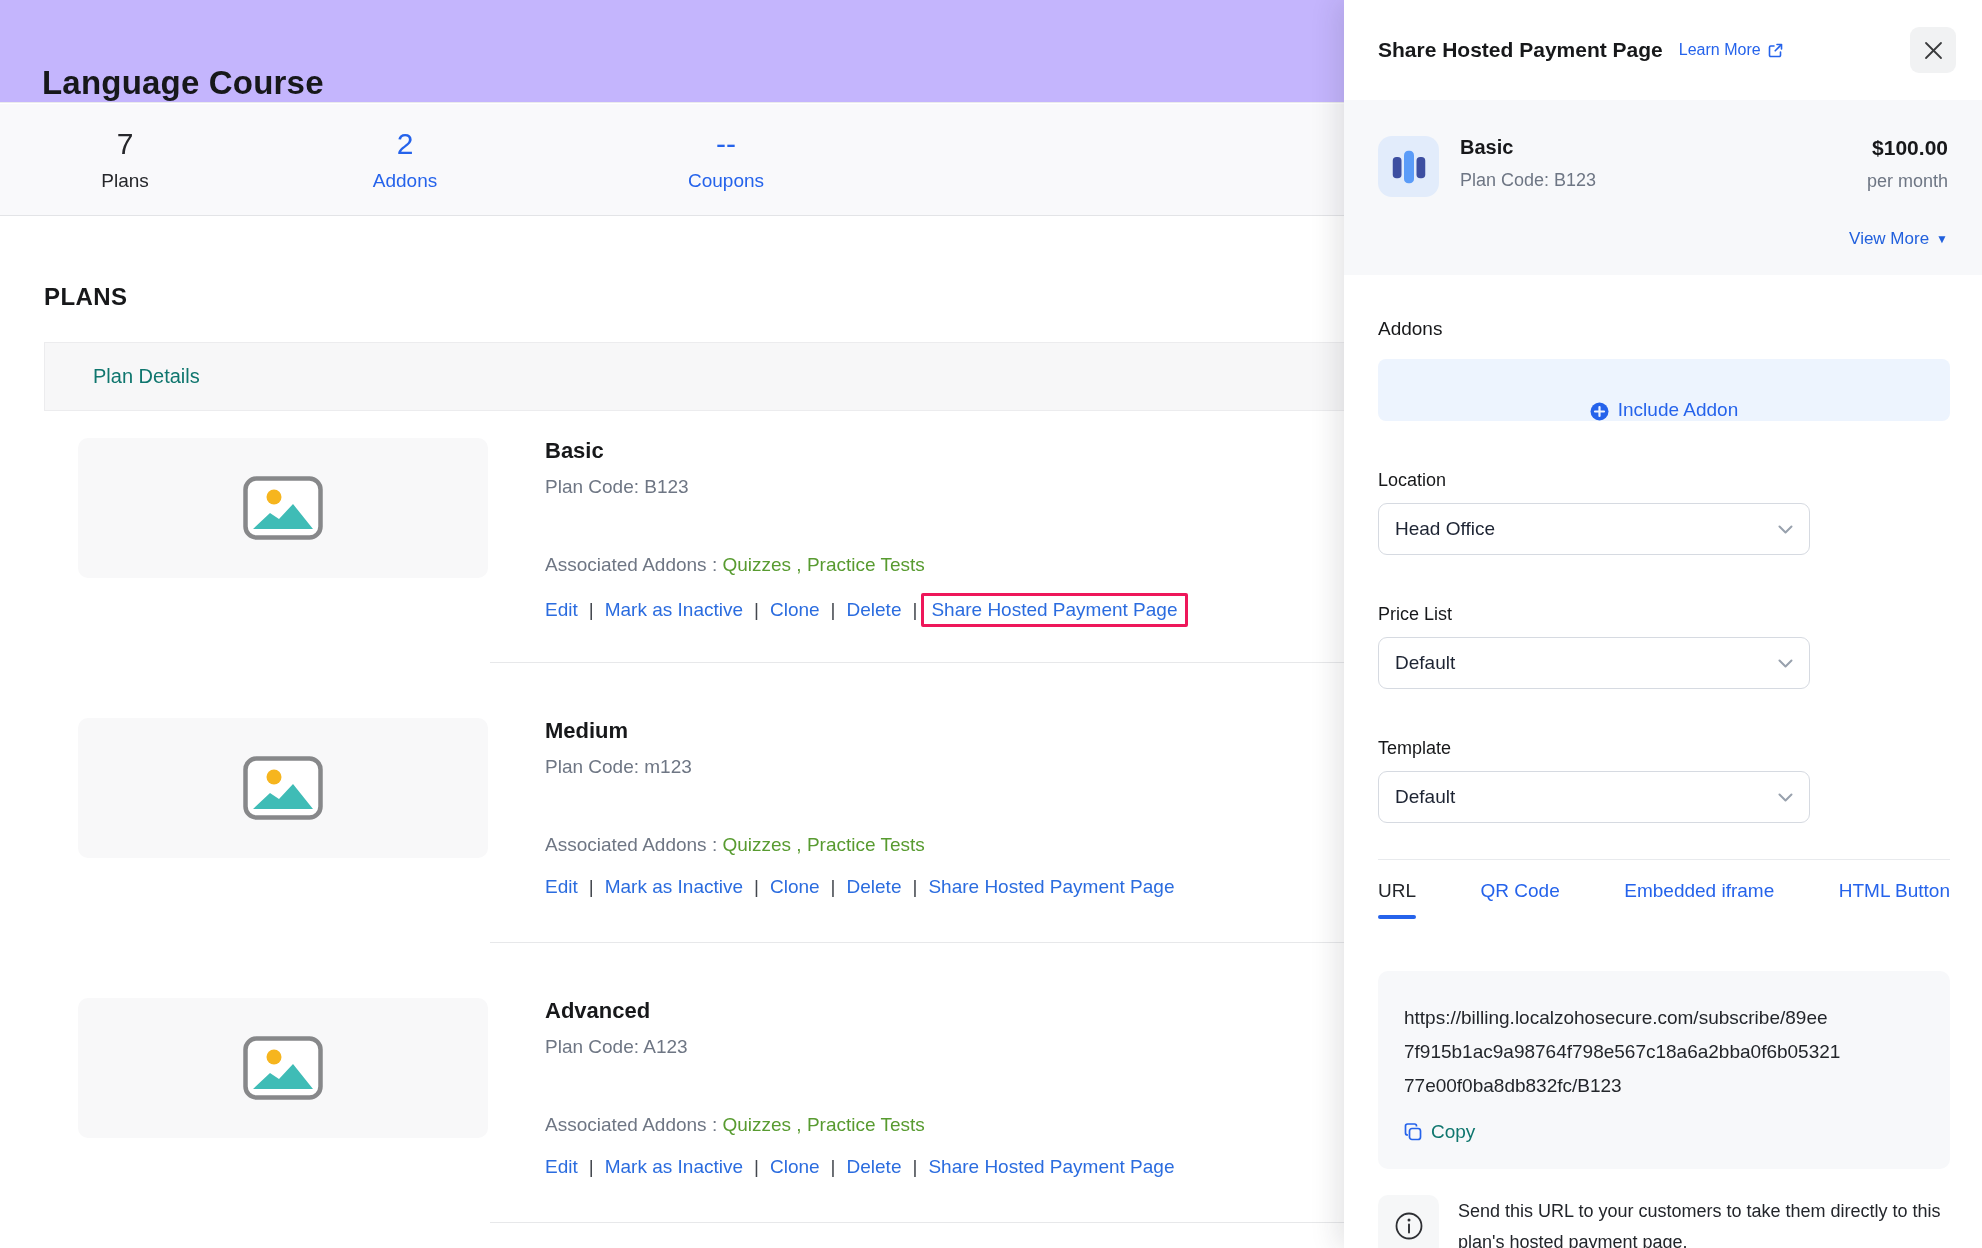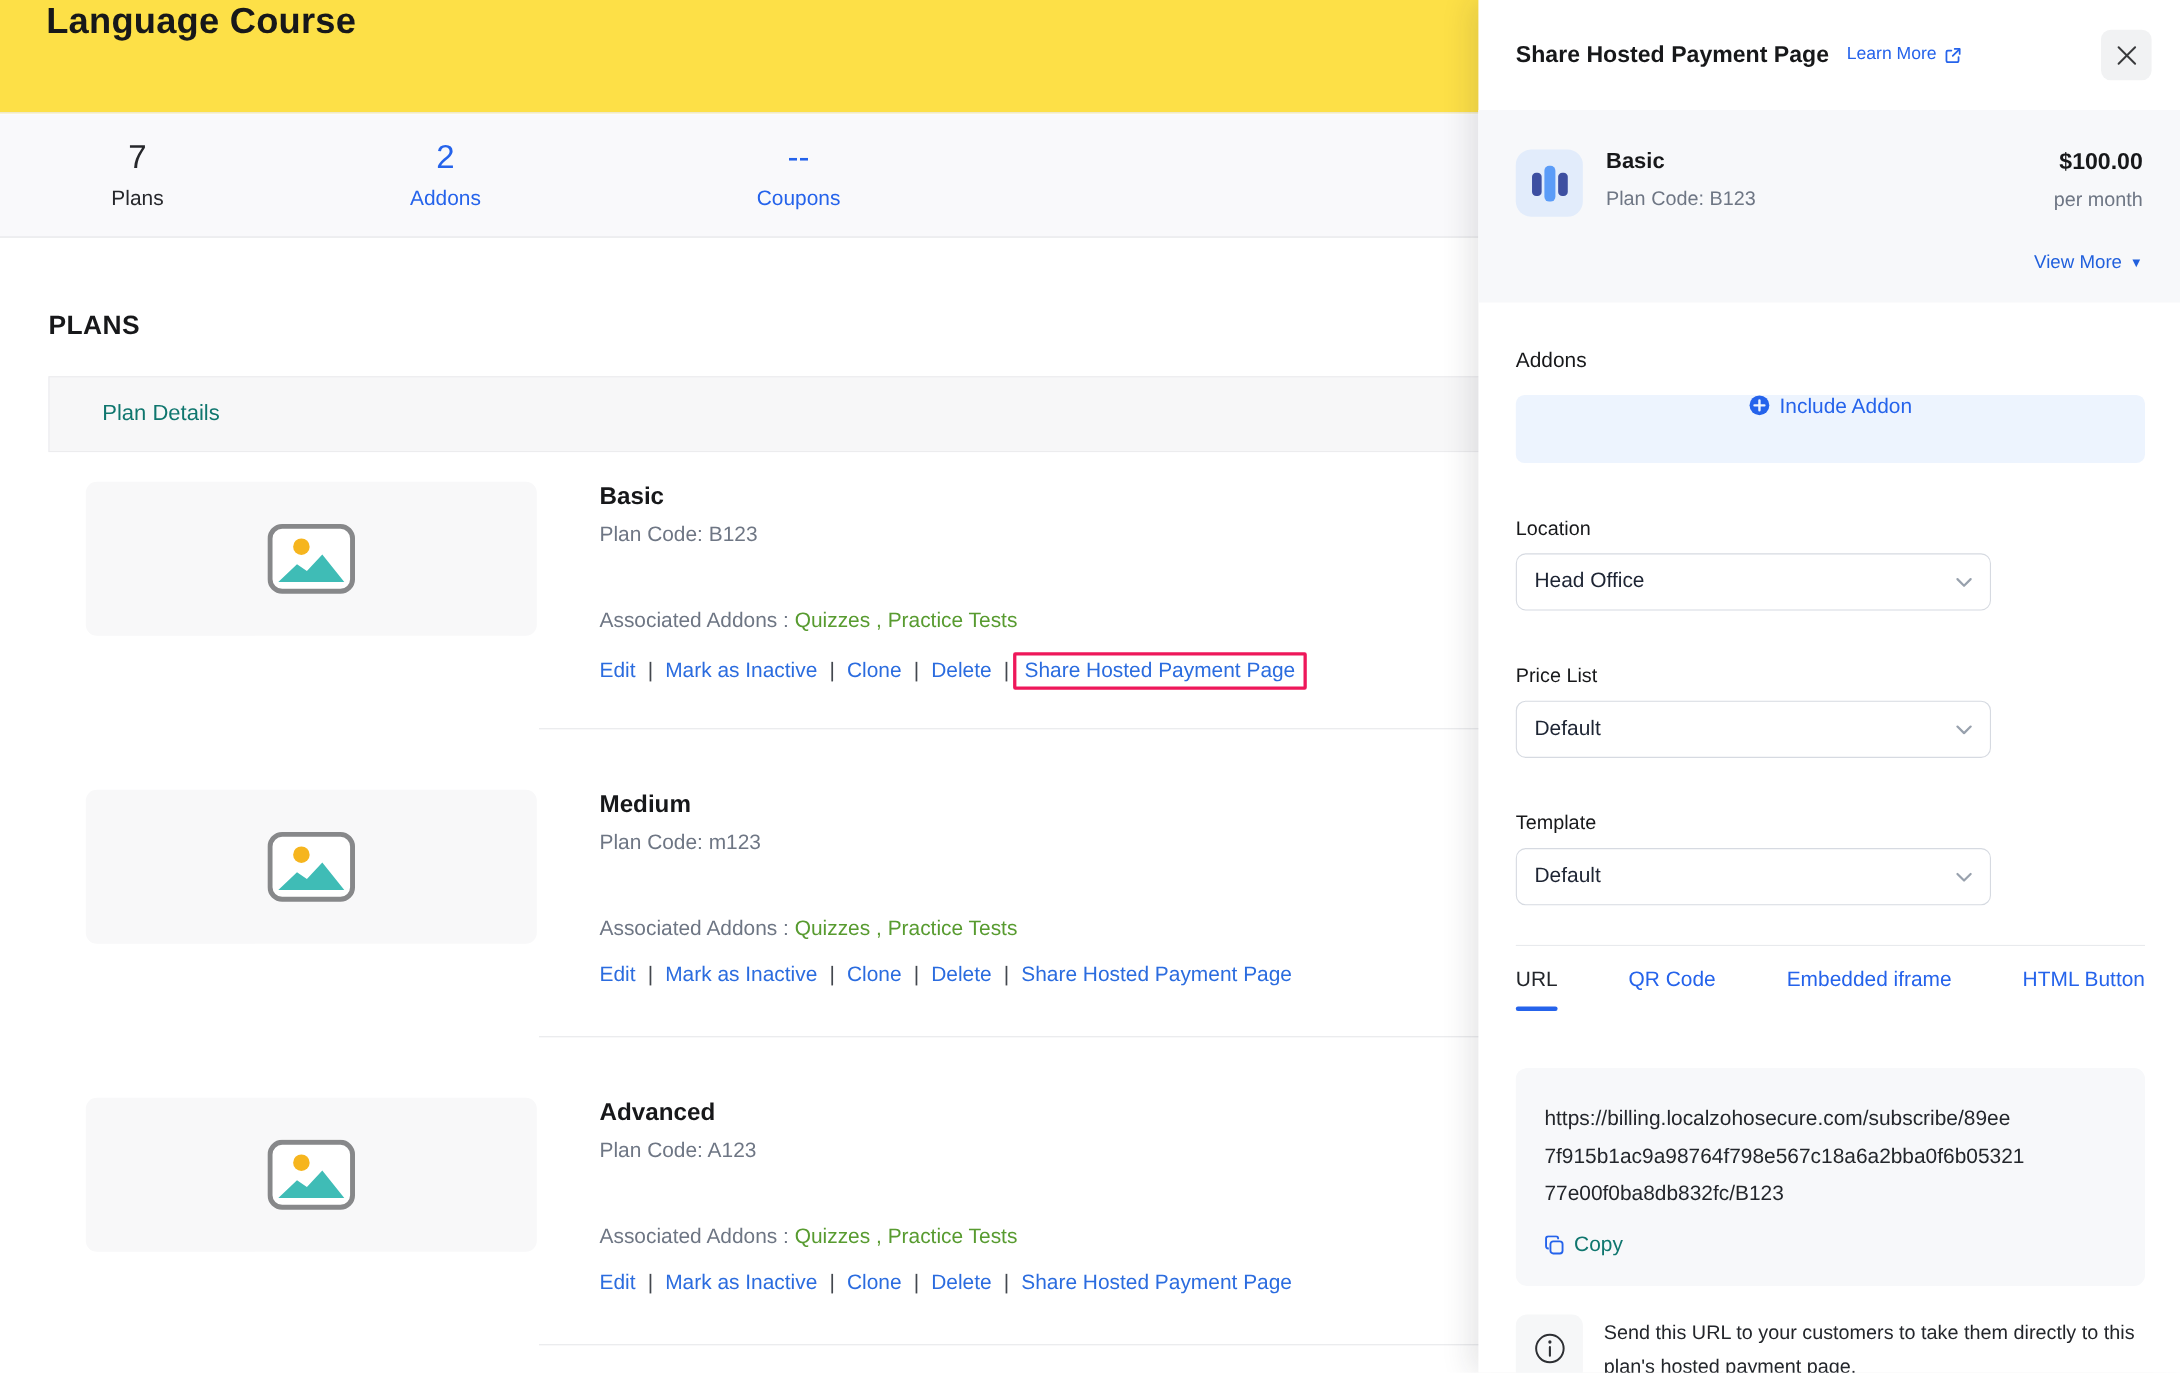--- a/index.html
+++ b/index.html
@@ -5,22 +5,22 @@
   * { margin:0; padding:0; box-sizing:border-box; }
   html,body { width:1982px; height:1248px; }
   body {
     font-family:"Liberation Sans", sans-serif;
     background:#ffffff; color:#1c1e21; position:relative; overflow:hidden;
   }
   
   .main { position:absolute; inset:0; background:#fff; }
   .page-header {
     position:absolute; top:0; left:0; right:0; height:103px;
-    border-bottom:1px solid #ebebed; display:flex; align-items:flex-start; padding-left:42px;
-    background:#fde047;
+    border-bottom:1px solid #ebebed; display:flex; align-items:flex-end; padding-left:42px;
+    background:#c4b5fd;
   }
   .page-title { font-size:33px; font-weight:700; color:#17181a; letter-spacing:0.2px; }
   .stats-bar {
     position:absolute; top:104px; left:0; right:0; height:112px;
     background:#f9f9fb; border-bottom:1px solid #e3e4e7;
   }
   .stat { position:absolute; top:0; height:100%; display:flex; flex-direction:column;
     align-items:center; justify-content:center; gap:9px; transform:translateX(-50%); cursor:pointer; }
   .stat-plans   { left:125px; }
   .stat-addons  { left:405px; }
@@ -80,21 +80,21 @@
   .plan-card-price { margin-left:auto; text-align:right; }
   .pc-price { font-size:21px; font-weight:700; color:#17181a; }
   .pc-period { font-size:18px; color:#6e7684; margin-top:11px; }
   .view-more { position:absolute; right:34px; bottom:26px; color:#2160dd; font-size:17px;
     display:flex; align-items:center; gap:7px; cursor:pointer; }
   .view-more .caret { font-size:12px; line-height:1; }
 
   .panel-body { position:absolute; top:275px; left:34px; right:32px; }
   .addons-heading { margin-top:43px; font-size:19px; color:#17181a; }
   .include-addon-btn { margin-top:19px; width:100%; height:62px; background:#edf4fe; border:none;
-    border-radius:8px; display:flex; align-items:flex-start; justify-content:center; gap:9px;
+    border-radius:8px; display:flex; align-items:flex-end; justify-content:center; gap:9px;
     color:#2563eb; font-size:19px; font-family:inherit; cursor:pointer; }
   .field-label { margin-top:49px; font-size:18px; color:#17181a; }
   .select-box { margin-top:12px; width:432px; height:52px; border:1px solid #d6dae1; border-radius:9px;
     display:flex; align-items:center; padding:0 16px; font-size:19px; color:#1d2433;
     background:#fff; cursor:pointer; }
   .select-box .chevron { margin-left:auto; display:flex; }
 
   .panel-divider { margin-top:36px; height:1px; background:#e8eaed; }
   .tabs { margin-top:20px; display:flex; justify-content:space-between; }
   .tab { font-size:19px; color:#2563eb; cursor:pointer; }

